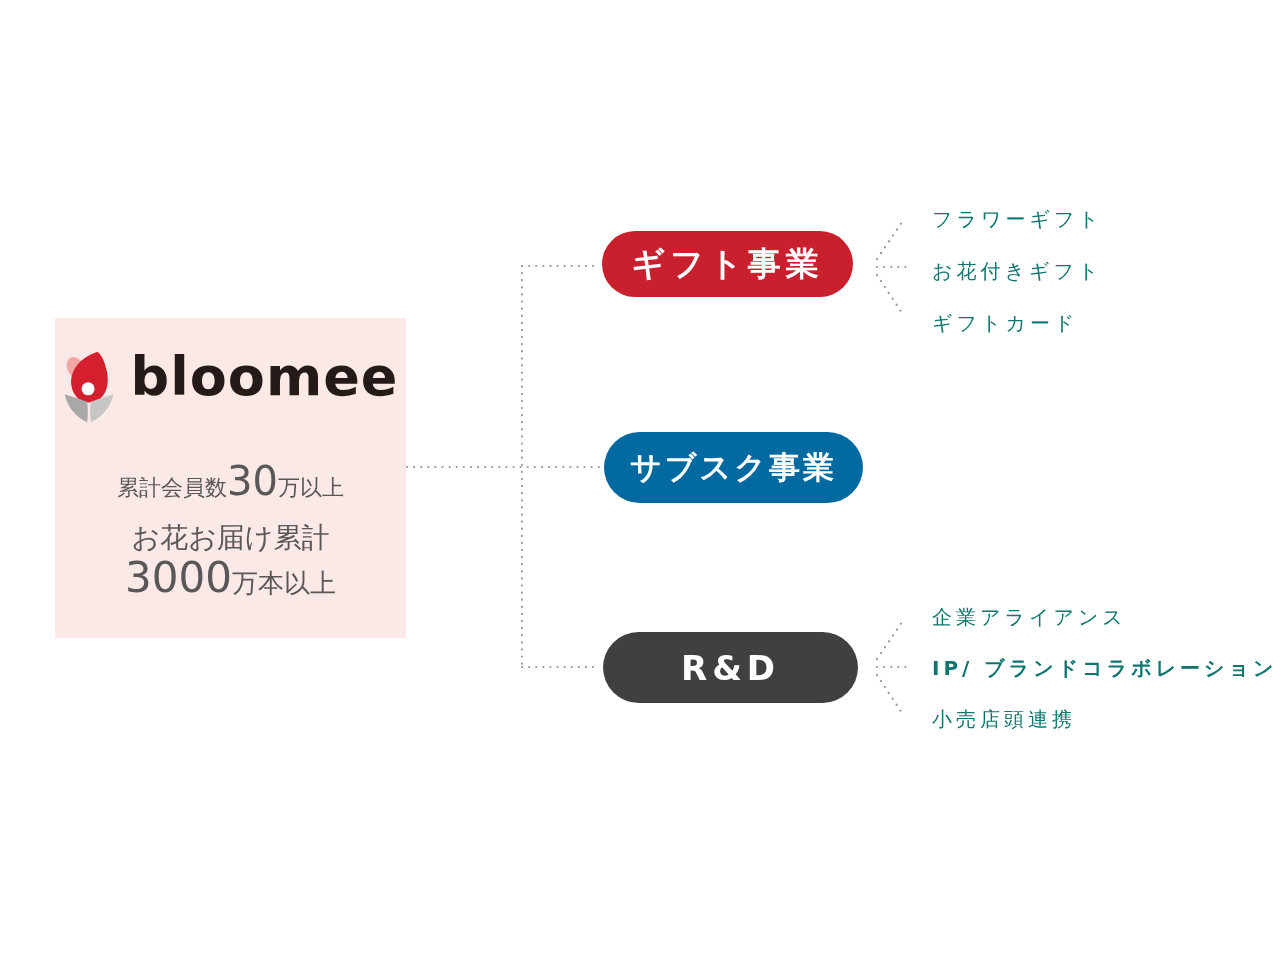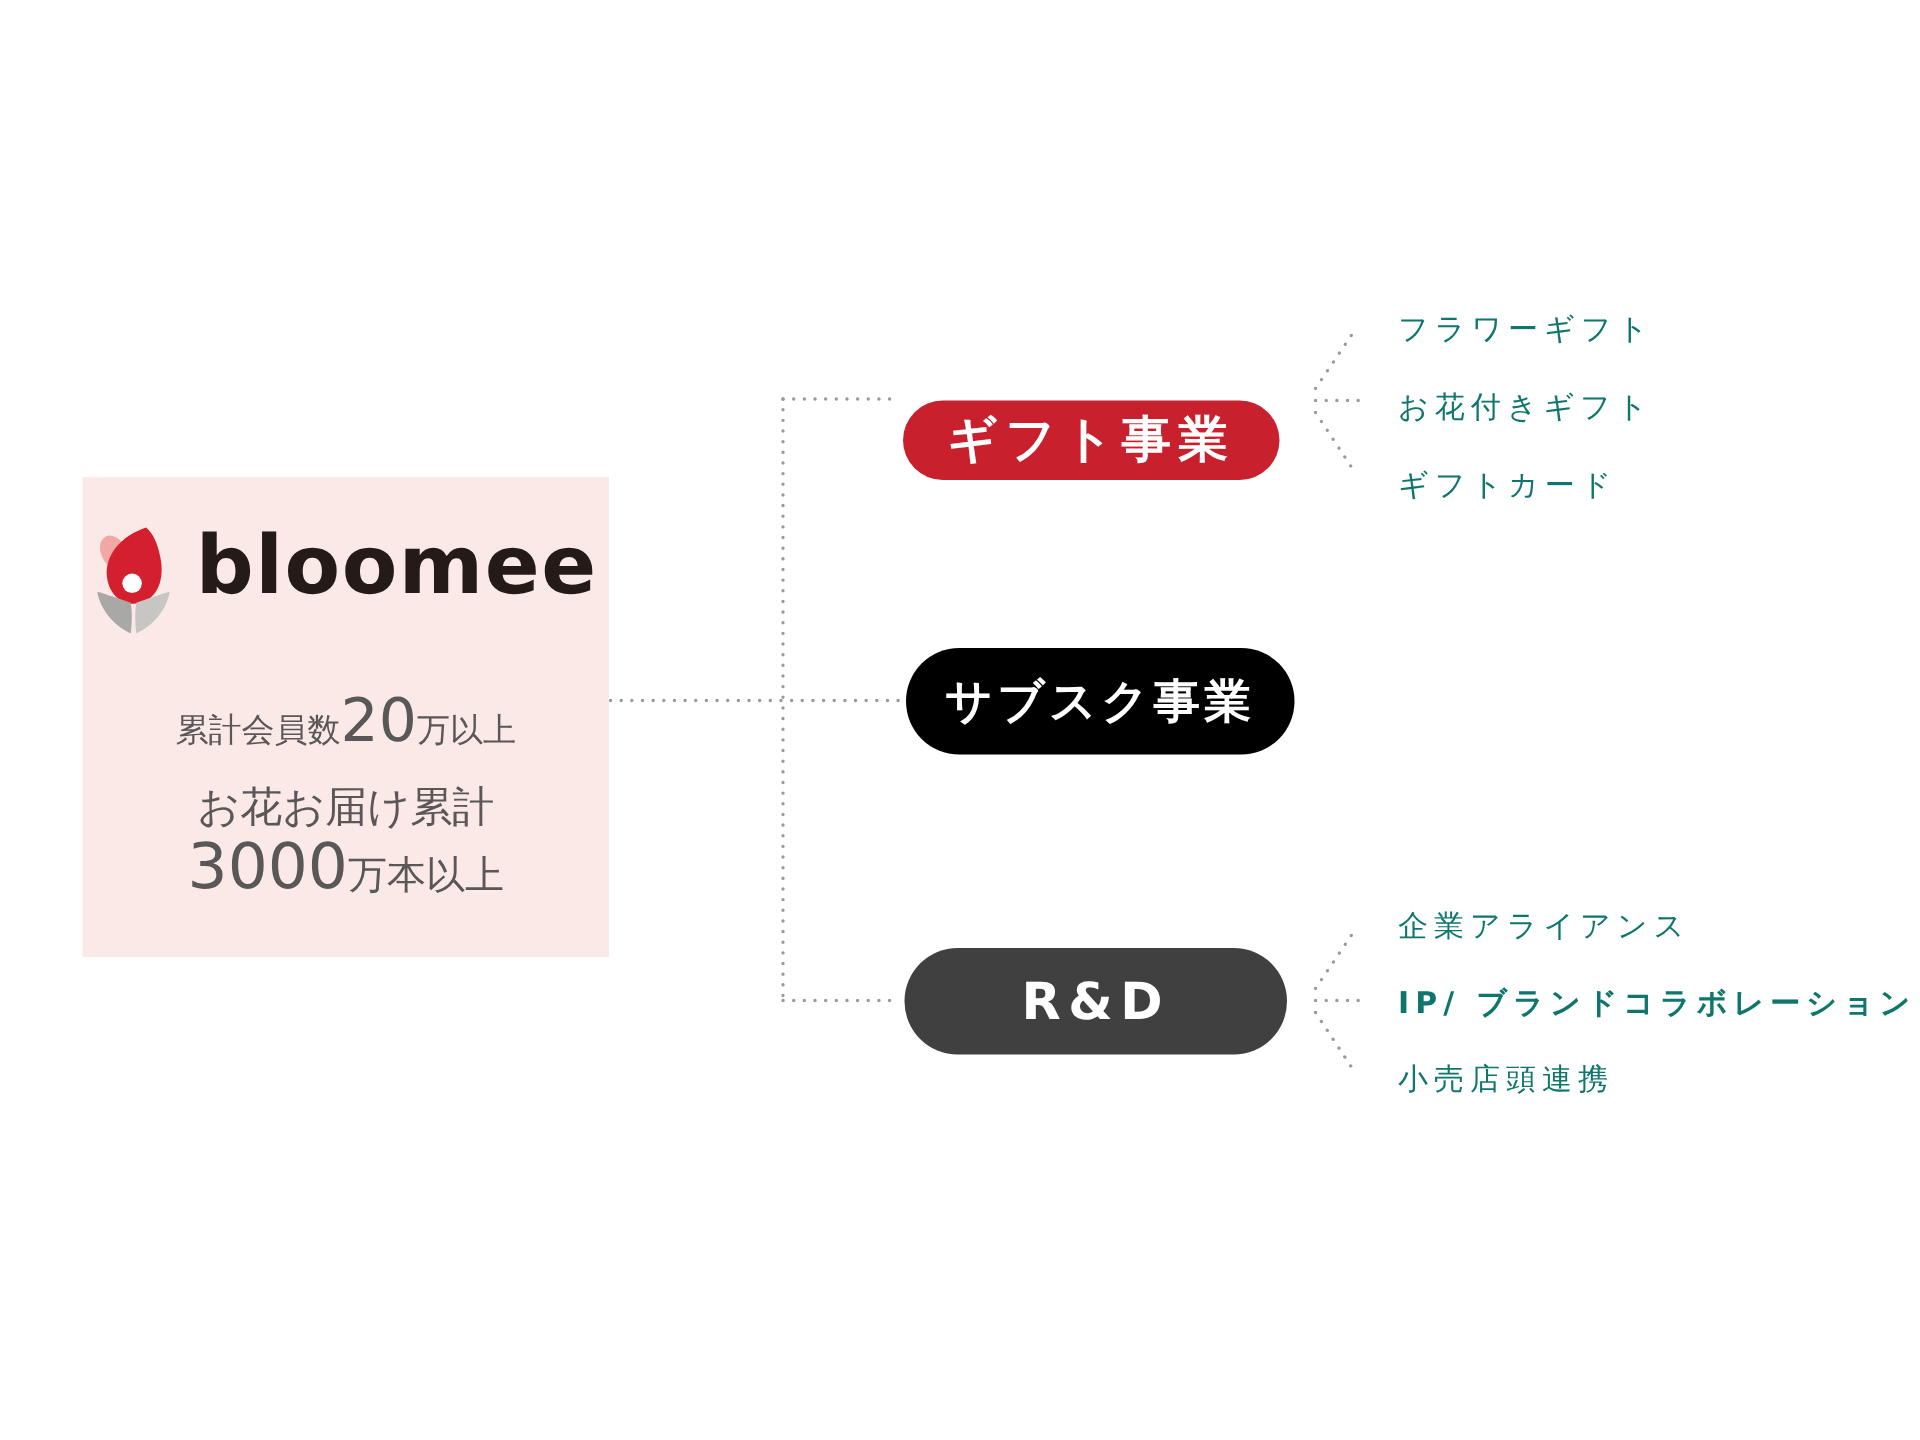--- a/index.html
+++ b/index.html
@@ -63,30 +63,29 @@
     display: flex;
     align-items: center;
     justify-content: center;
     color: #ffffff;
     font-weight: bold;
     border-radius: 40px;
     white-space: nowrap;
   }
   .pill-gift {
     left: 602px; top: 231px;
-    width: 251px; height: 53px;
+    width: 251px; height: 66px;
     background: #c9202e;
     font-size: 33px;
     letter-spacing: 5px;
-    margin-top: 36px;
   }
   .pill-subsc {
     left: 604px; top: 432px;
     width: 259px; height: 71px;
-    background: #000000;
+    background: #0369a1;
     font-size: 31px;
     letter-spacing: 3px;
   }
   .pill-rd {
     left: 603px; top: 632px;
     width: 255px; height: 71px;
     background: #404040;
     font-size: 34px;
     letter-spacing: 5px;
   }
@@ -140,21 +139,21 @@
         <ellipse cx="14" cy="18" rx="9" ry="13" transform="rotate(-28 14 18)" fill="#f2a7a4"></ellipse>
         <path d="M37,0 C19,6 7,20 9,36 C11,50 22,57 33,54 C45,51 51,37 47,20 C45,11 42,4 37,0 Z" fill="#d41f2e"></path>
         <circle cx="27" cy="40" r="7" fill="#ffffff"></circle>
         <path d="M2,46 C4,58 13,70 26,76 C27,68 27,60 26,54 C18,51 9,48 2,46 Z" fill="#aaa7a7"></path>
         <path d="M54,46 C52,58 43,70 30,76 C29,68 29,60 30,54 C38,51 47,48 54,46 Z" fill="#c8c5c5"></path>
       </svg>
       <span class="wordmark">bloomee</span>
     </div>
 
     <div class="stat-line stat-members">
-      <span>累計会員数</span><span class="big-num">20</span><span>万以上</span>
+      <span>累計会員数</span><span class="big-num">30</span><span>万以上</span>
     </div>
 
     <div class="stat-line stat-delivery-label">お花お届け累計</div>
 
     <div class="stat-line stat-delivery">
       <span class="big-num">3000</span><span>万本以上</span>
     </div>
   </div>
 
   <div class="pill pill-gift">ギフト事業</div>

